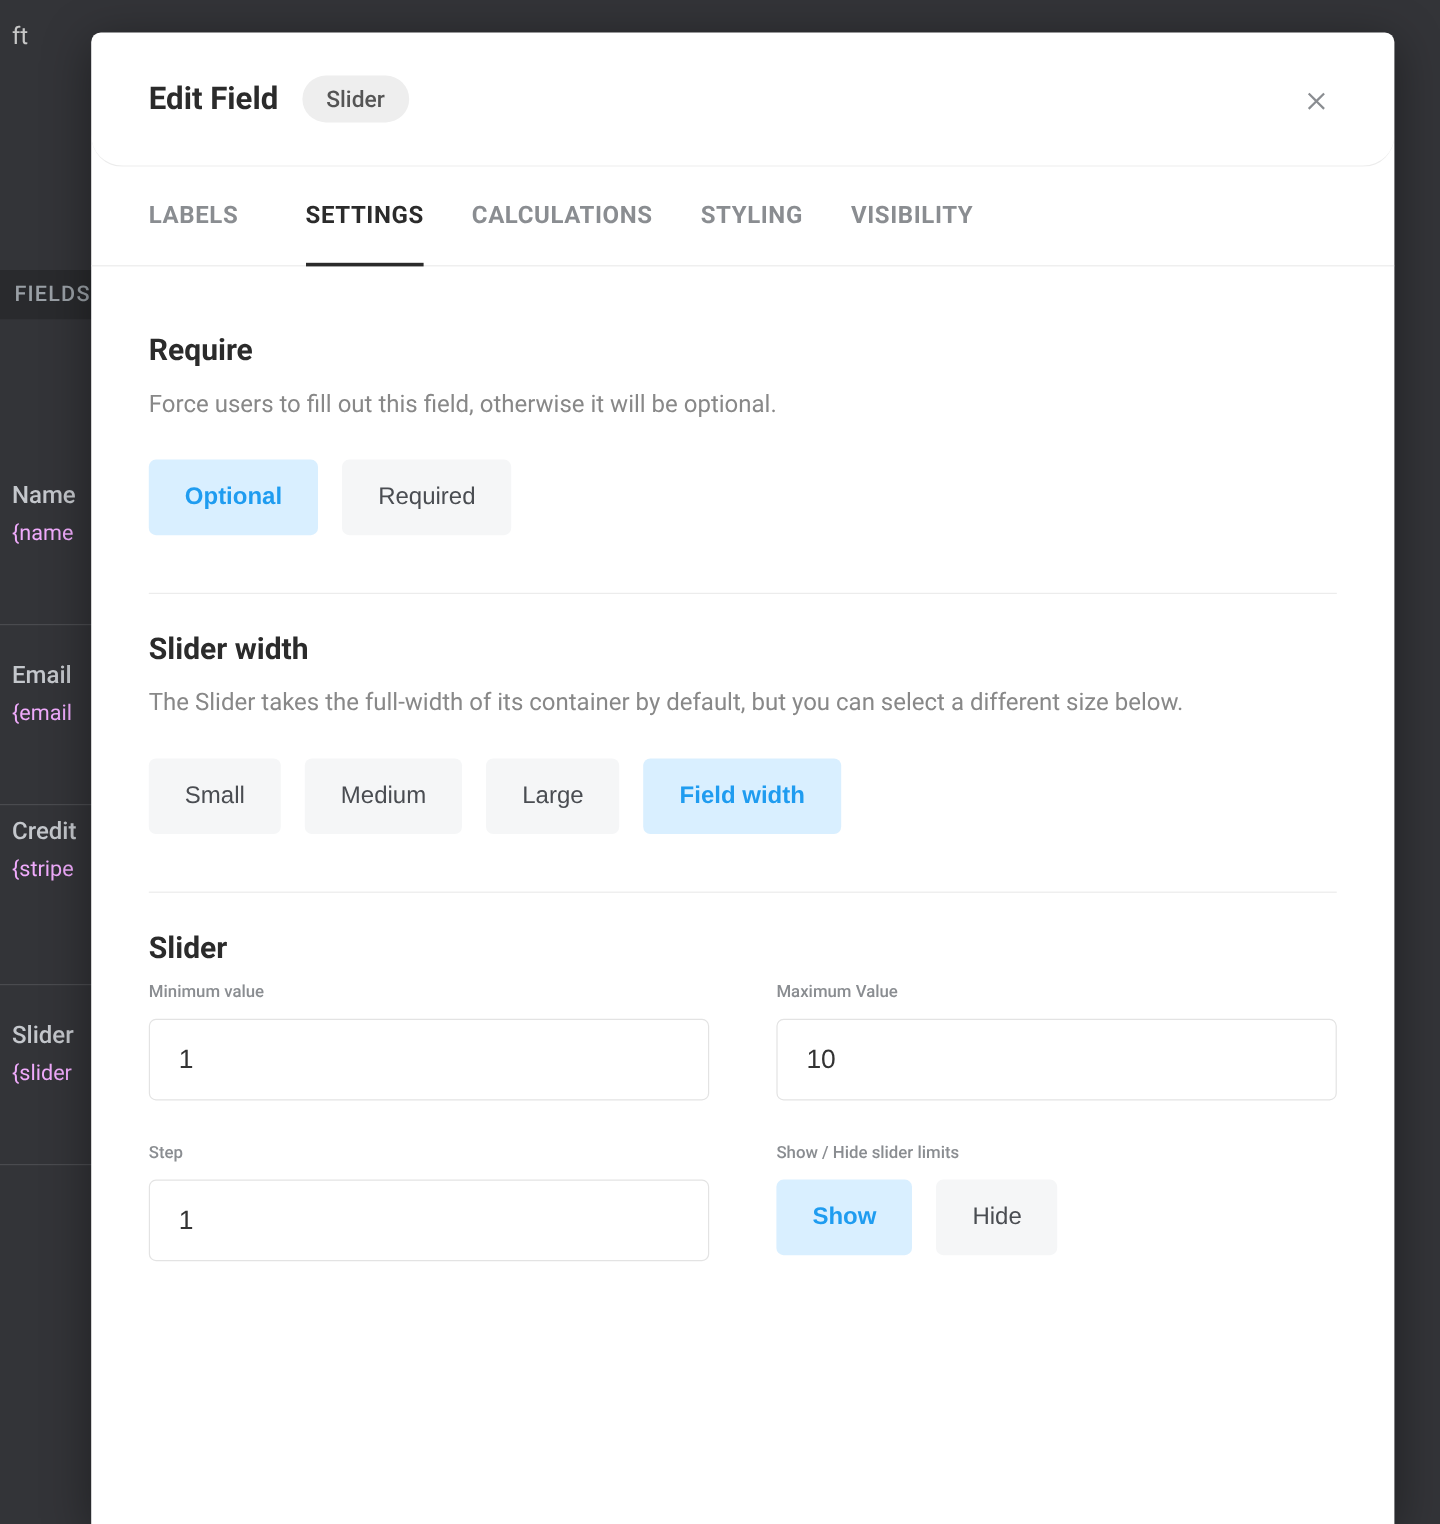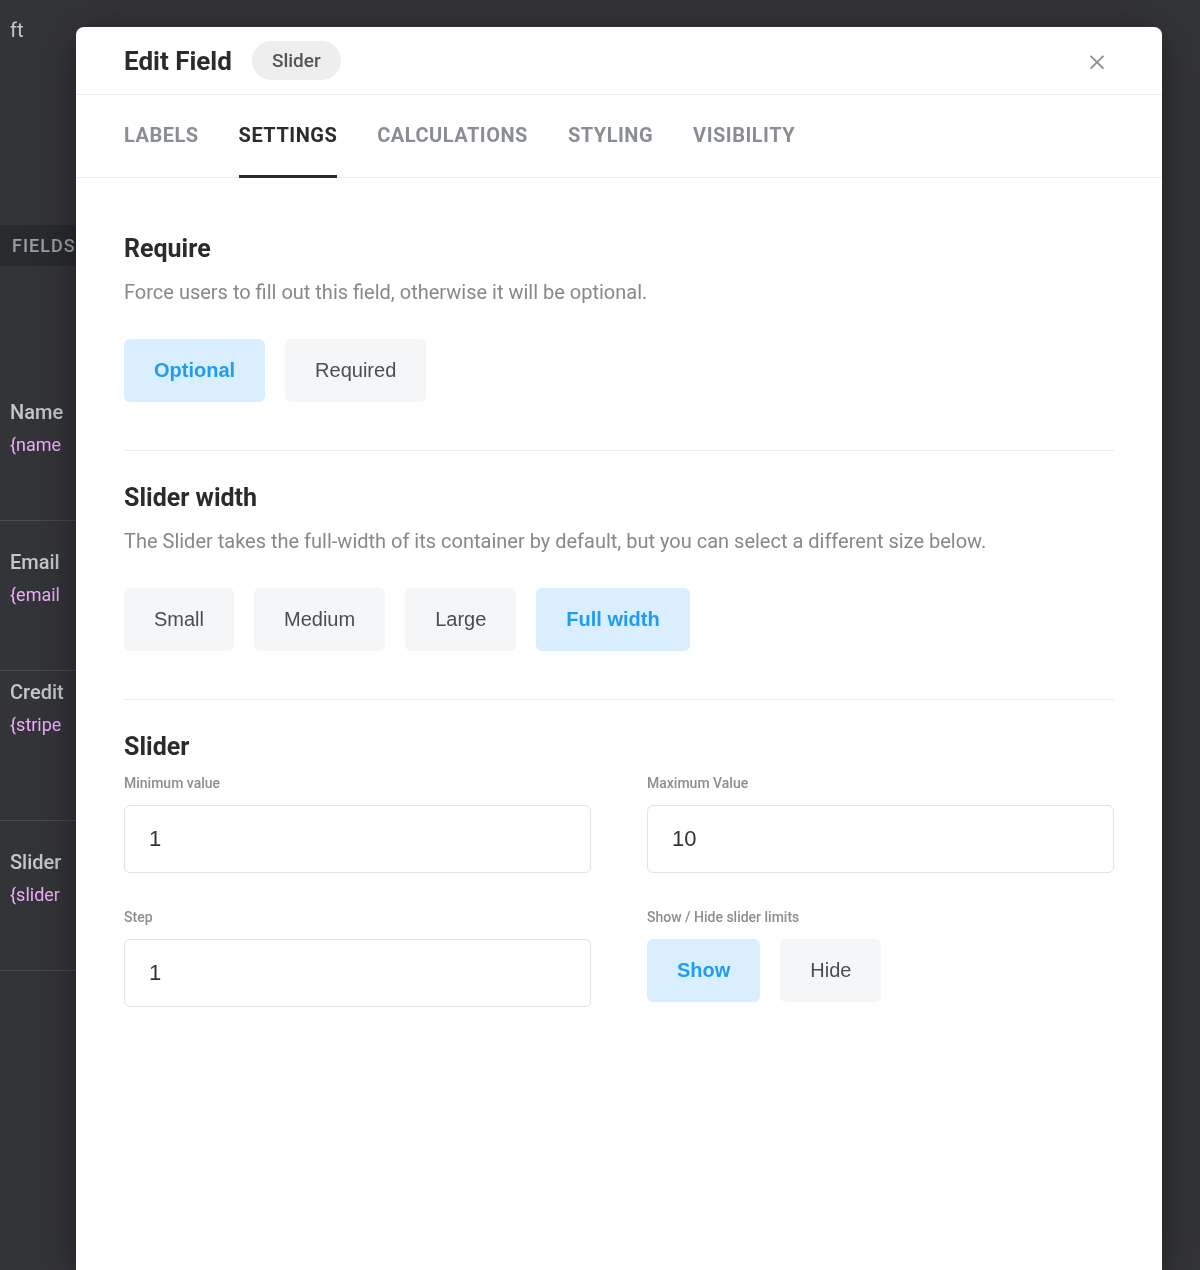--- a/index.html
+++ b/index.html
@@ -29,22 +29,23 @@
     position: absolute;
     left: 76px; right: 38px; top: 27px; bottom: 0;
     background: #fff;
     border-radius: 8px 8px 0 0;
     box-shadow: 0 8px 40px rgba(0,0,0,0.4);
     display: flex; flex-direction: column;
     overflow: hidden;
   }
   .modal-header {
     display: flex; align-items: center; justify-content: space-between;
-    padding: 14px 48px;
+    padding: 36px 48px;
     border-bottom: 1px solid #ececec;
+    border-radius: 26px;
   }
   .modal-header-left { display: flex; align-items: center; gap: 20px; }
   .modal-title { font-size: 26px; font-weight: 700; color: #2b2b2b; }
   .modal-chip {
     background: #eeeeee; color: #555; font-size: 19px; font-weight: 500;
     padding: 8px 20px; border-radius: 999px;
   }
   .close-btn {
     width: 34px; height: 34px; display: flex; align-items: center; justify-content: center;
     cursor: pointer; color: #8a8d91;
@@ -53,21 +54,21 @@
 
   .tabs {
     display: flex; gap: 40px; padding: 0 48px;
     border-bottom: 1px solid #ececec;
   }
   .tab {
     padding: 28px 0; font-size: 20px; font-weight: 700; color: #8a8d91;
     letter-spacing: 0.5px; cursor: pointer; border-bottom: 3px solid transparent;
     margin-bottom: -1px;
   }
-  .tab.active { color: #2b2b2b; border-bottom-color: #2b2b2b; }
+  .tab.active { color: #2b2b2b; border-bottom-color: #2b2b2b; margin-left: 16px; }
 
   .modal-body { padding: 40px 48px; overflow-y: auto; flex: 1; }
   .section { padding: 32px 0 48px 0; border-bottom: 1px solid #ececec; }
   .section:first-child { padding-top: 16px; }
   .section:last-child { border-bottom: none; padding-bottom: 0; }
   .section h2 { font-size: 25px; font-weight: 700; color: #2b2b2b; margin-bottom: 14px; }
   .section p.desc { font-size: 20px; color: #888; line-height: 1.5; margin-bottom: 32px; }
 
   .seg-group { display: inline-flex; }
   .seg-btn {
@@ -154,21 +155,21 @@
       </div>
     </div>
 
     <div class="section">
       <h2>Slider width</h2>
       <p class="desc">The Slider takes the full-width of its container by default, but you can select a different size below.</p>
       <div class="seg-group">
         <button class="seg-btn">Small</button>
         <button class="seg-btn">Medium</button>
         <button class="seg-btn">Large</button>
-        <button class="seg-btn active">Full width</button>
+        <button class="seg-btn active">Field width</button>
       </div>
     </div>
 
     <div class="section">
       <h2>Slider</h2>
       <div class="values-grid">
         <div class="field-col">
           <label>Minimum value</label>
           <input class="text-input" type="text" value="1" style="">
         </div>

